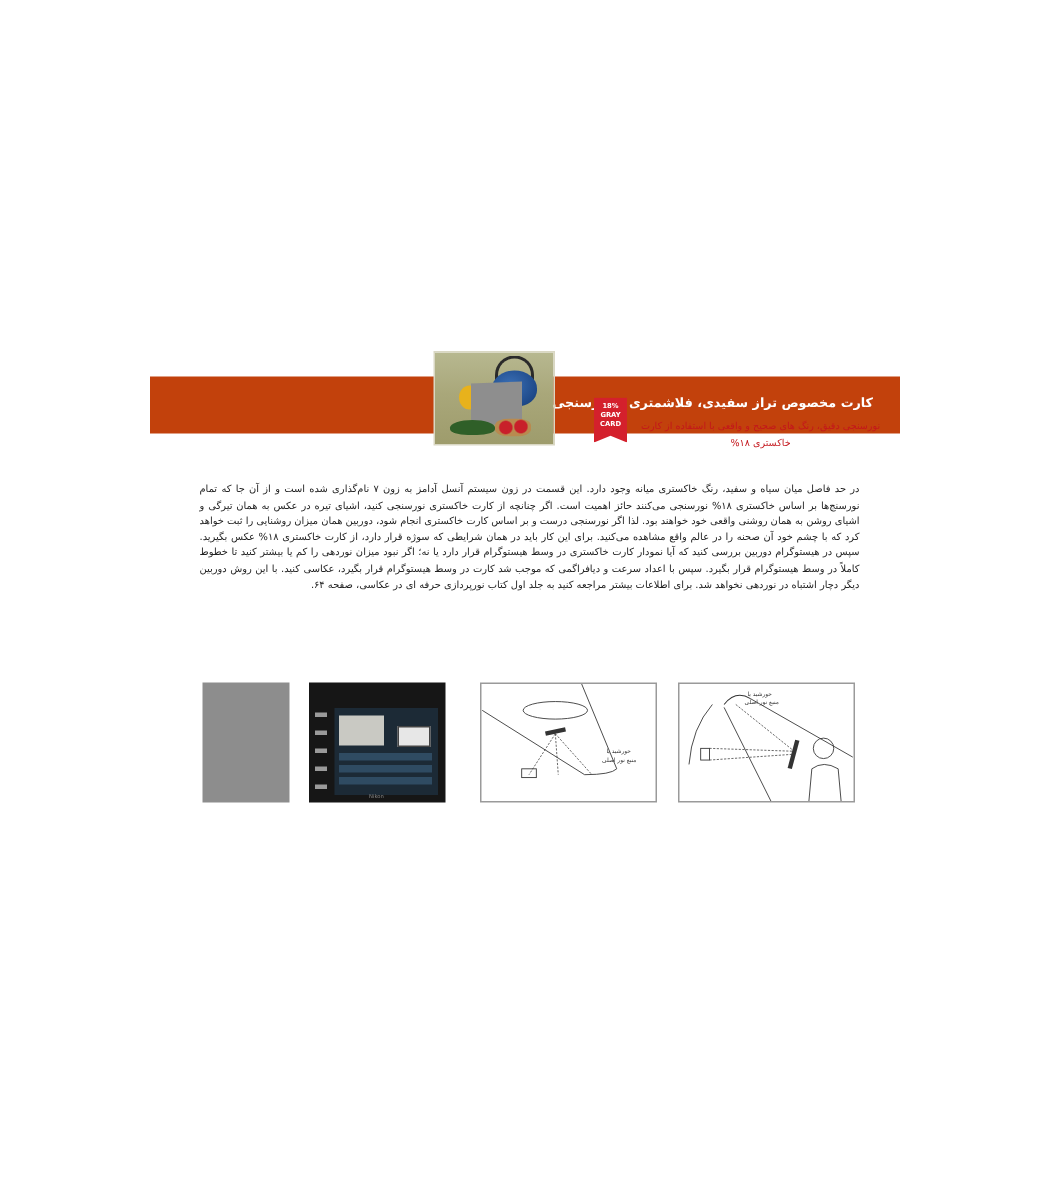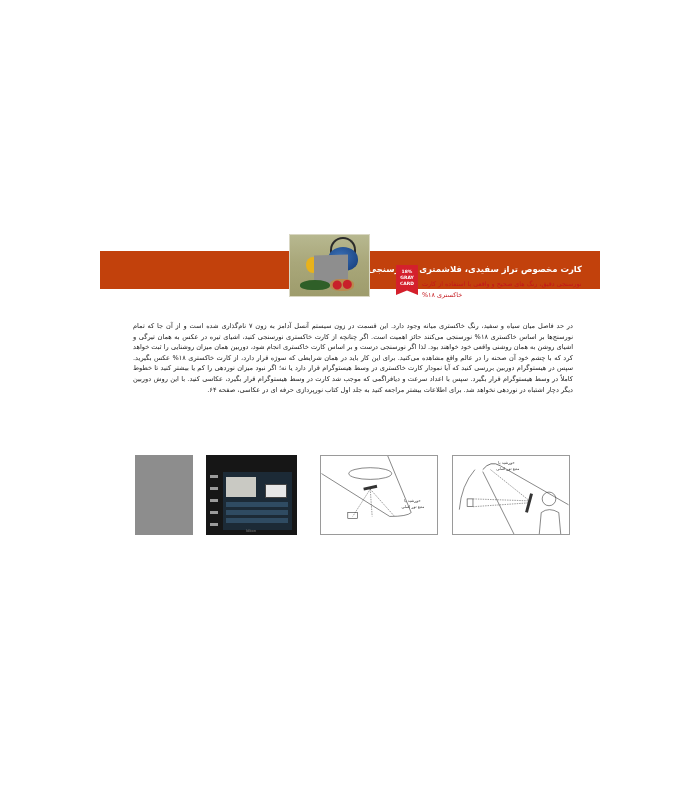--- a/index.html
+++ b/index.html
@@ -52,21 +52,21 @@
   .badge {
     position: absolute; left: 396px; top: 265px; width: 22px; height: 30px;
     background: #d4202c; color: #fff; font-size: 4.5px; font-weight: bold;
     text-align: center; line-height: 6px; padding-top: 4px;
     clip-path: polygon(0 0, 100% 0, 100% 100%, 50% 85%, 0 100%);
   }
   .badge span { display: block; }
 
   .subtitle {
     position: absolute; right: 108px; top: 279px; width: 170px;
-    color: #c4161c; font-size: 6.4px; direction: rtl; text-align: left;
+    color: #c4161c; font-size: 6.4px; direction: rtl; text-align: center;
     line-height: 11px;
   }
 
   .body-text {
     position: absolute; left: 133px; top: 321px; width: 440px;
     direction: rtl; text-align: justify; color: #222;
     font-size: 6.6px; line-height: 10.6px;
   }
   .body-text p { margin: 0; }
 

